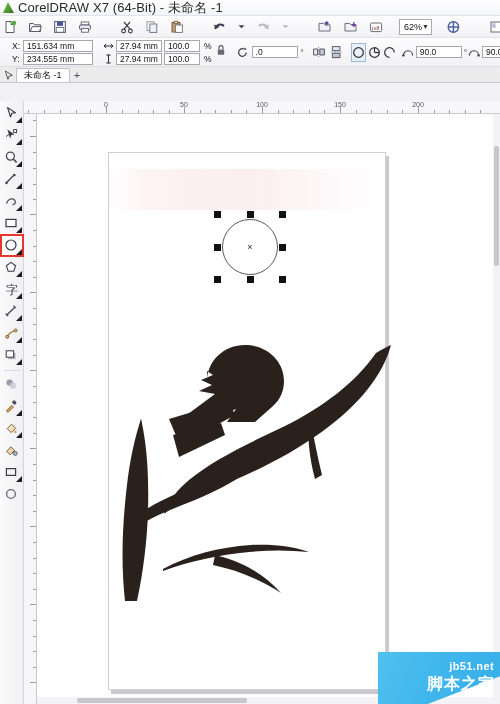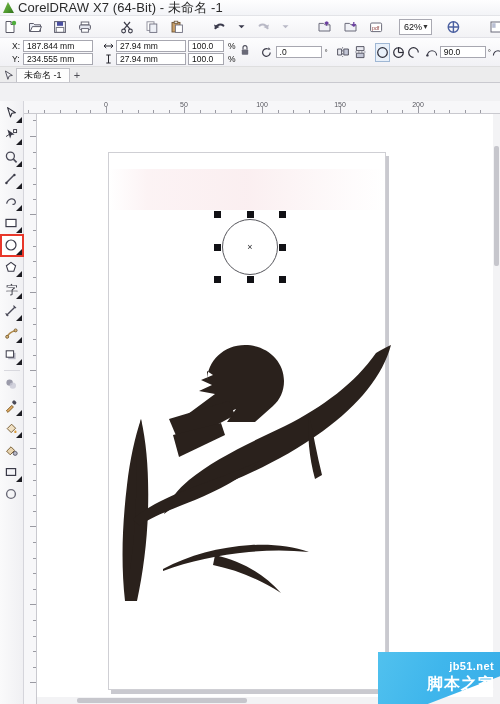--- a/index.html
+++ b/index.html
@@ -66,21 +66,21 @@
   .anchor-grid i{ background:#8d8d96; display:block; }
   .anchor-grid i.on{ background:#2b2b33; }
   .xy-col{ display:flex;flex-direction:column;gap:1px; }
   .fld-row{ display:flex;align-items:center;gap:2px; }
   .fld-lbl{ font-size:8.5px;color:#111;width:9px; }
   .fld{
     background:#fff;border:1px solid #a7a7b0;height:12px;
     font-size:8.5px;color:#111;display:flex;align-items:center;padding:0 3px;
   }
   .fld.w70{ width:70px; }
-  .fld.w62{ width:70px; }
+  .fld.w62{ width:46px; }
   .fld.w36{ width:36px; }
   .fld.w46{ width:46px; }
   .pct{ font-size:8.5px;color:#111;margin-left:2px; }
   .lock-ico{ margin:0 2px; }
   .rot-row{ display:flex;align-items:center;gap:3px;margin-left:6px; }
   .deg{ font-size:8px;color:#222; }
   .pb-btn{
     width:19px;height:19px;display:flex;align-items:center;justify-content:center;
   }
   .pb-btn.framed{ border:1px solid #9fb7d4; background:#e8f0fa; }
@@ -375,21 +375,21 @@
         <i class="on"></i>
         <i></i>
         <i></i>
         <i></i>
         <i></i>
     </div>
 
     <div class="xy-col">
       <div class="fld-row">
         <span class="fld-lbl">X:</span>
-        <div class="fld w70">187.844 mm</div>
+        <div class="fld w70">151.634 mm</div>
       </div>
       <div class="fld-row">
         <span class="fld-lbl">Y:</span>
         <div class="fld w70">234.555 mm</div>
       </div>
     </div>
 
     <div class="xy-col" style="margin-left:8px">
       <div class="fld-row">
         <svg width="11" height="10" viewBox="0 0 11 10">

